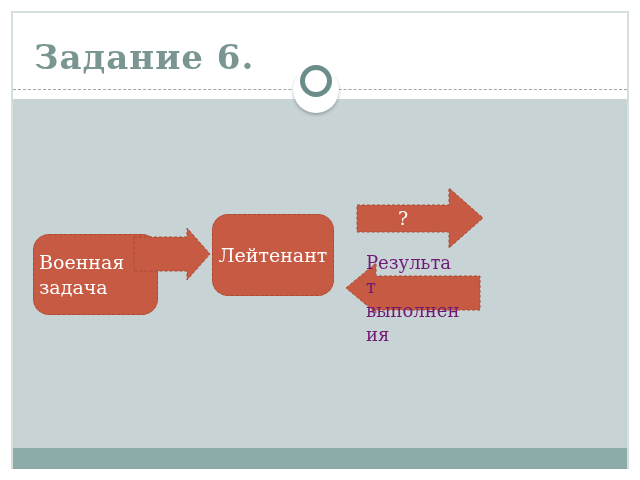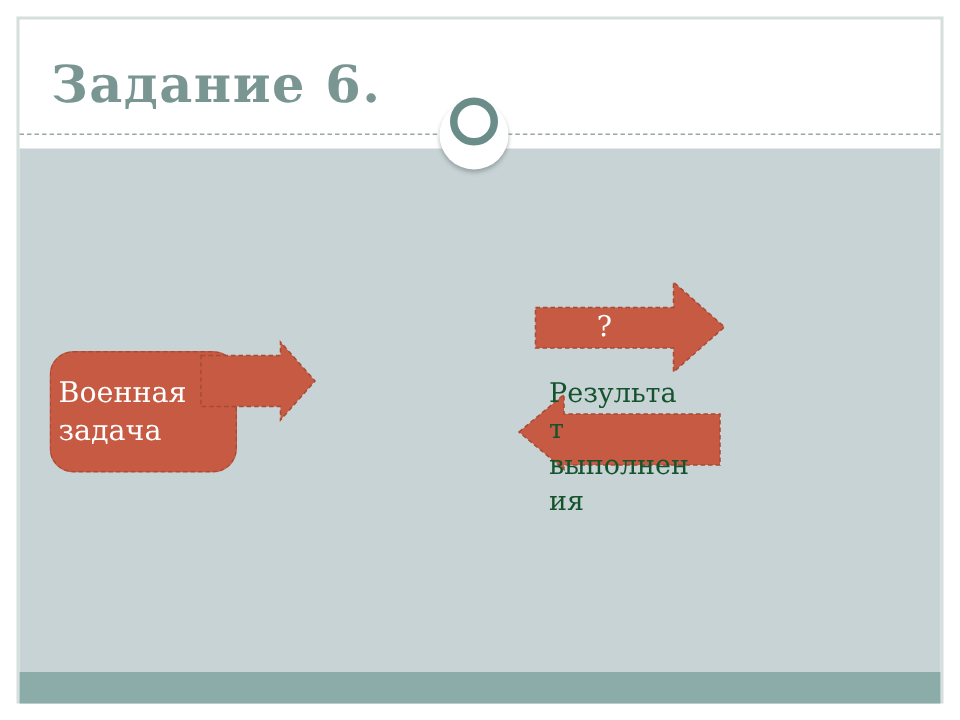--- a/index.html
+++ b/index.html
@@ -59,21 +59,21 @@
   }
   .a1 { left:134px; top:228px; }
   .a2 { left:357px; top:188px; }
   .a3 { left:346px; top:263px; }
   .q-label {
     position:absolute; left:357px; top:203px; width:92px; height:30px;
     color:#ffffff; font-size:19px; text-align:center; line-height:30px;
   }
   .result-label {
     position:absolute; left:366px; top:251px; width:94px;
-    color:#14532d; font-size:18px; line-height:24px;
+    color:#701a75; font-size:18px; line-height:24px;
     overflow-wrap:anywhere; word-break:break-word;
   }
 </style>
 </head>
 <body>
 
 <div class="page">
   <div class="slide">
 
     <div class="slide-title">Задание 6.</div>
@@ -91,20 +91,23 @@
   <div class="layer">
 
     <div class="flow-box b1">
       <span>Военная задача</span>
     </div>
 
     <svg class="arrow-svg a1" width="76" height="52" viewBox="0 0 76 52">
       <polygon points="0,9 53,9 53,0 76,26 53,52 53,43 0,43"></polygon>
     </svg>
 
+    <div class="flow-box b2">
+      <span>Лейтенант</span>
+    </div>
 
     <svg class="arrow-svg a2" width="126" height="60" viewBox="0 0 126 60">
       <polygon points="0,17 92,17 92,0 126,30 92,60 92,44 0,44"></polygon>
     </svg>
 
     <div class="q-label">?</div>
 
 
     <svg class="arrow-svg a3" width="134" height="50" viewBox="0 0 134 50">
       <polygon points="0,25 30,0 30,13 134,13 134,47 30,47 30,50"></polygon>

